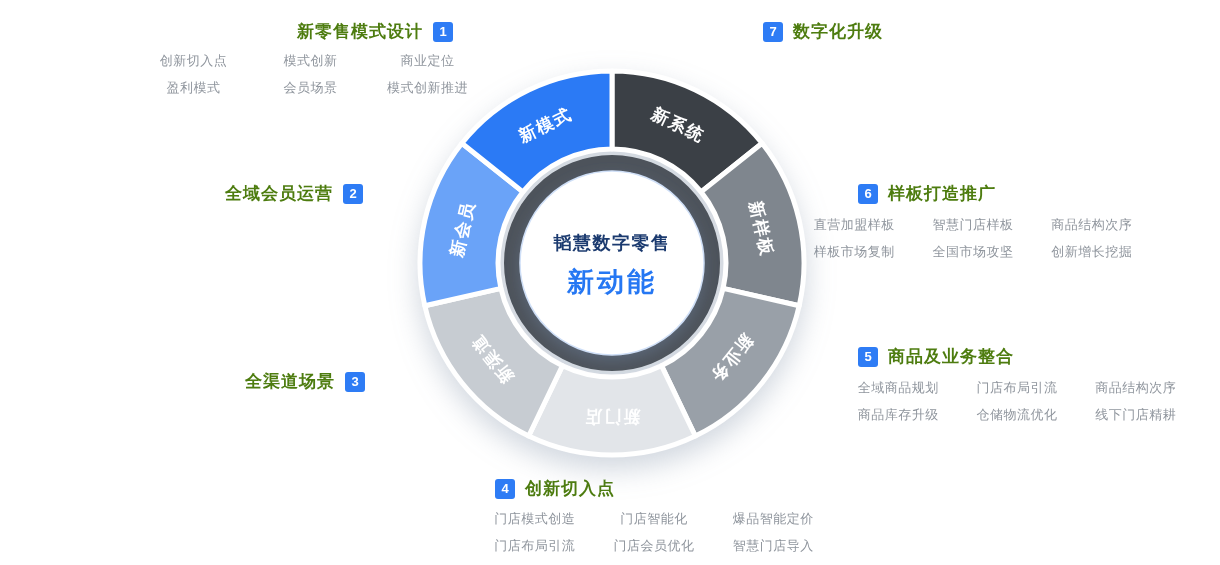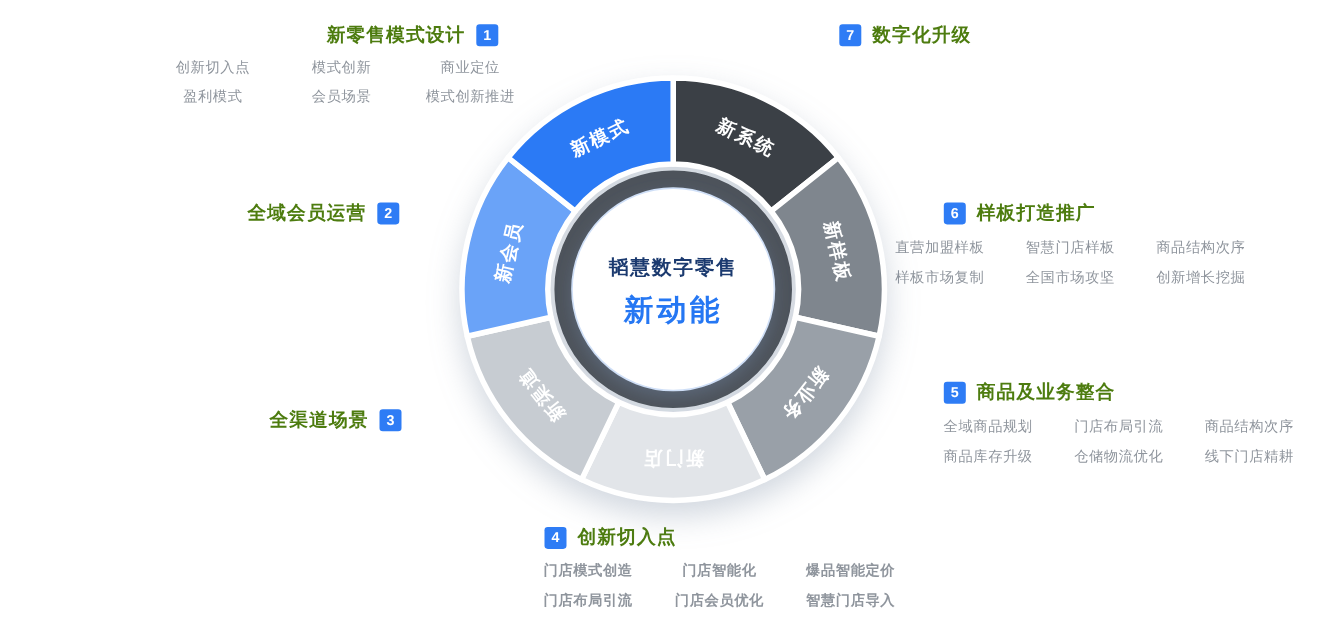--- a/index.html
+++ b/index.html
@@ -56,21 +56,21 @@
 
   <div class="sec-header" style="left:245px; top:345px;margin-top:25px;">
     <span class="sec-title">全渠道场景</span>
     <span class="badge" style="background-color: rgb(46, 124, 245);">3</span>
   </div>
 
   <div class="sec-header" style="left:495px; top:477px;">
     <span class="badge" style="background-color: rgb(46, 124, 245);">4</span>
     <span class="sec-title">创新切入点</span>
   </div>
-  <div class="sec-items" style="left:478px; top:510px; width:352px;font-weight:bold;">
+  <div class="sec-items" style="left:478px; top:510px; width:352px;">
     <span class="sec-item">门店模式创造</span>
     <span class="sec-item">门店智能化</span>
     <span class="sec-item">爆品智能定价</span>
     <span class="sec-item">门店布局引流</span>
     <span class="sec-item">门店会员优化</span>
     <span class="sec-item">智慧门店导入</span>
   </div>
 
   <div class="sec-header" style="left:858px; top:345px;">
     <span class="badge" style="background-color: rgb(46, 124, 245);">5</span>

